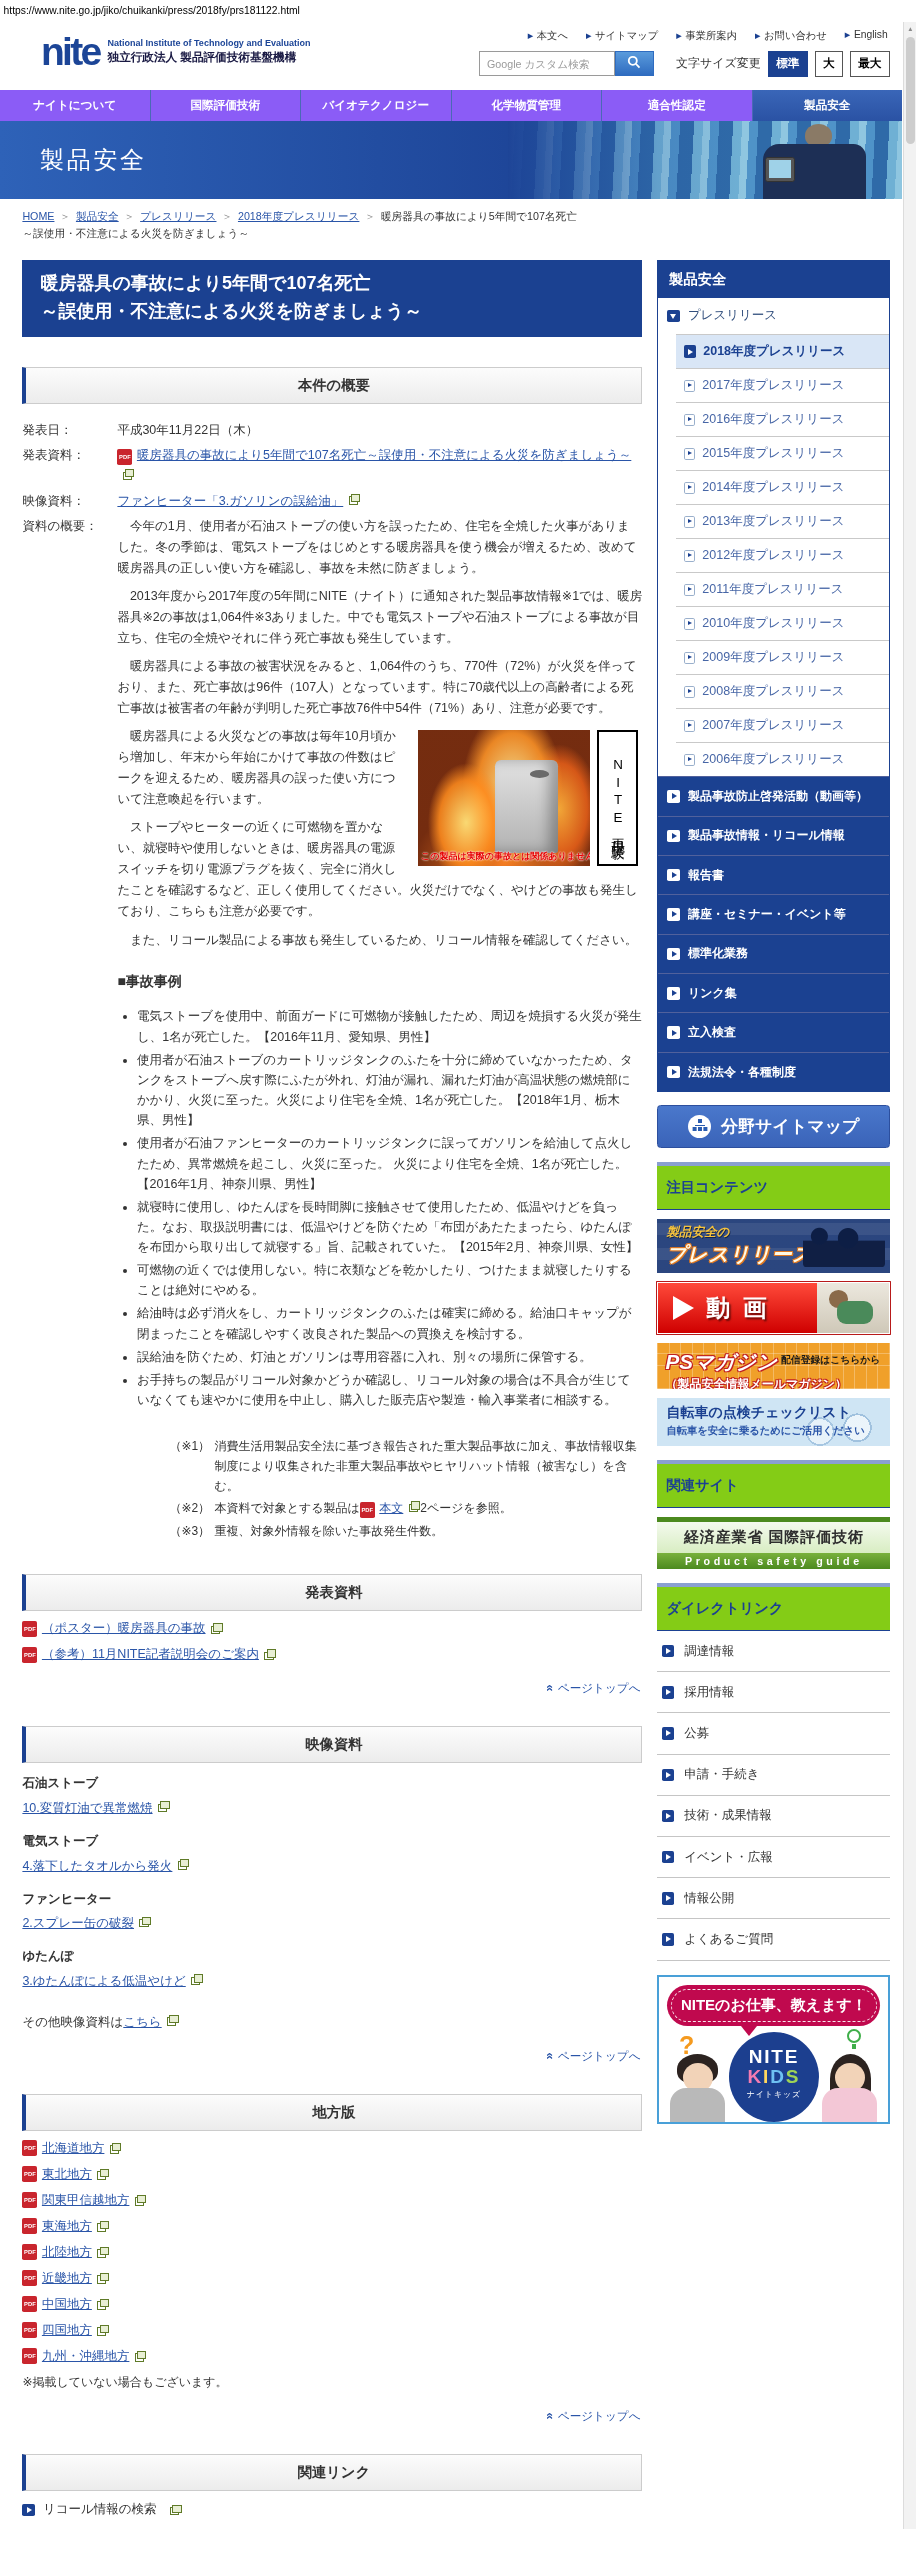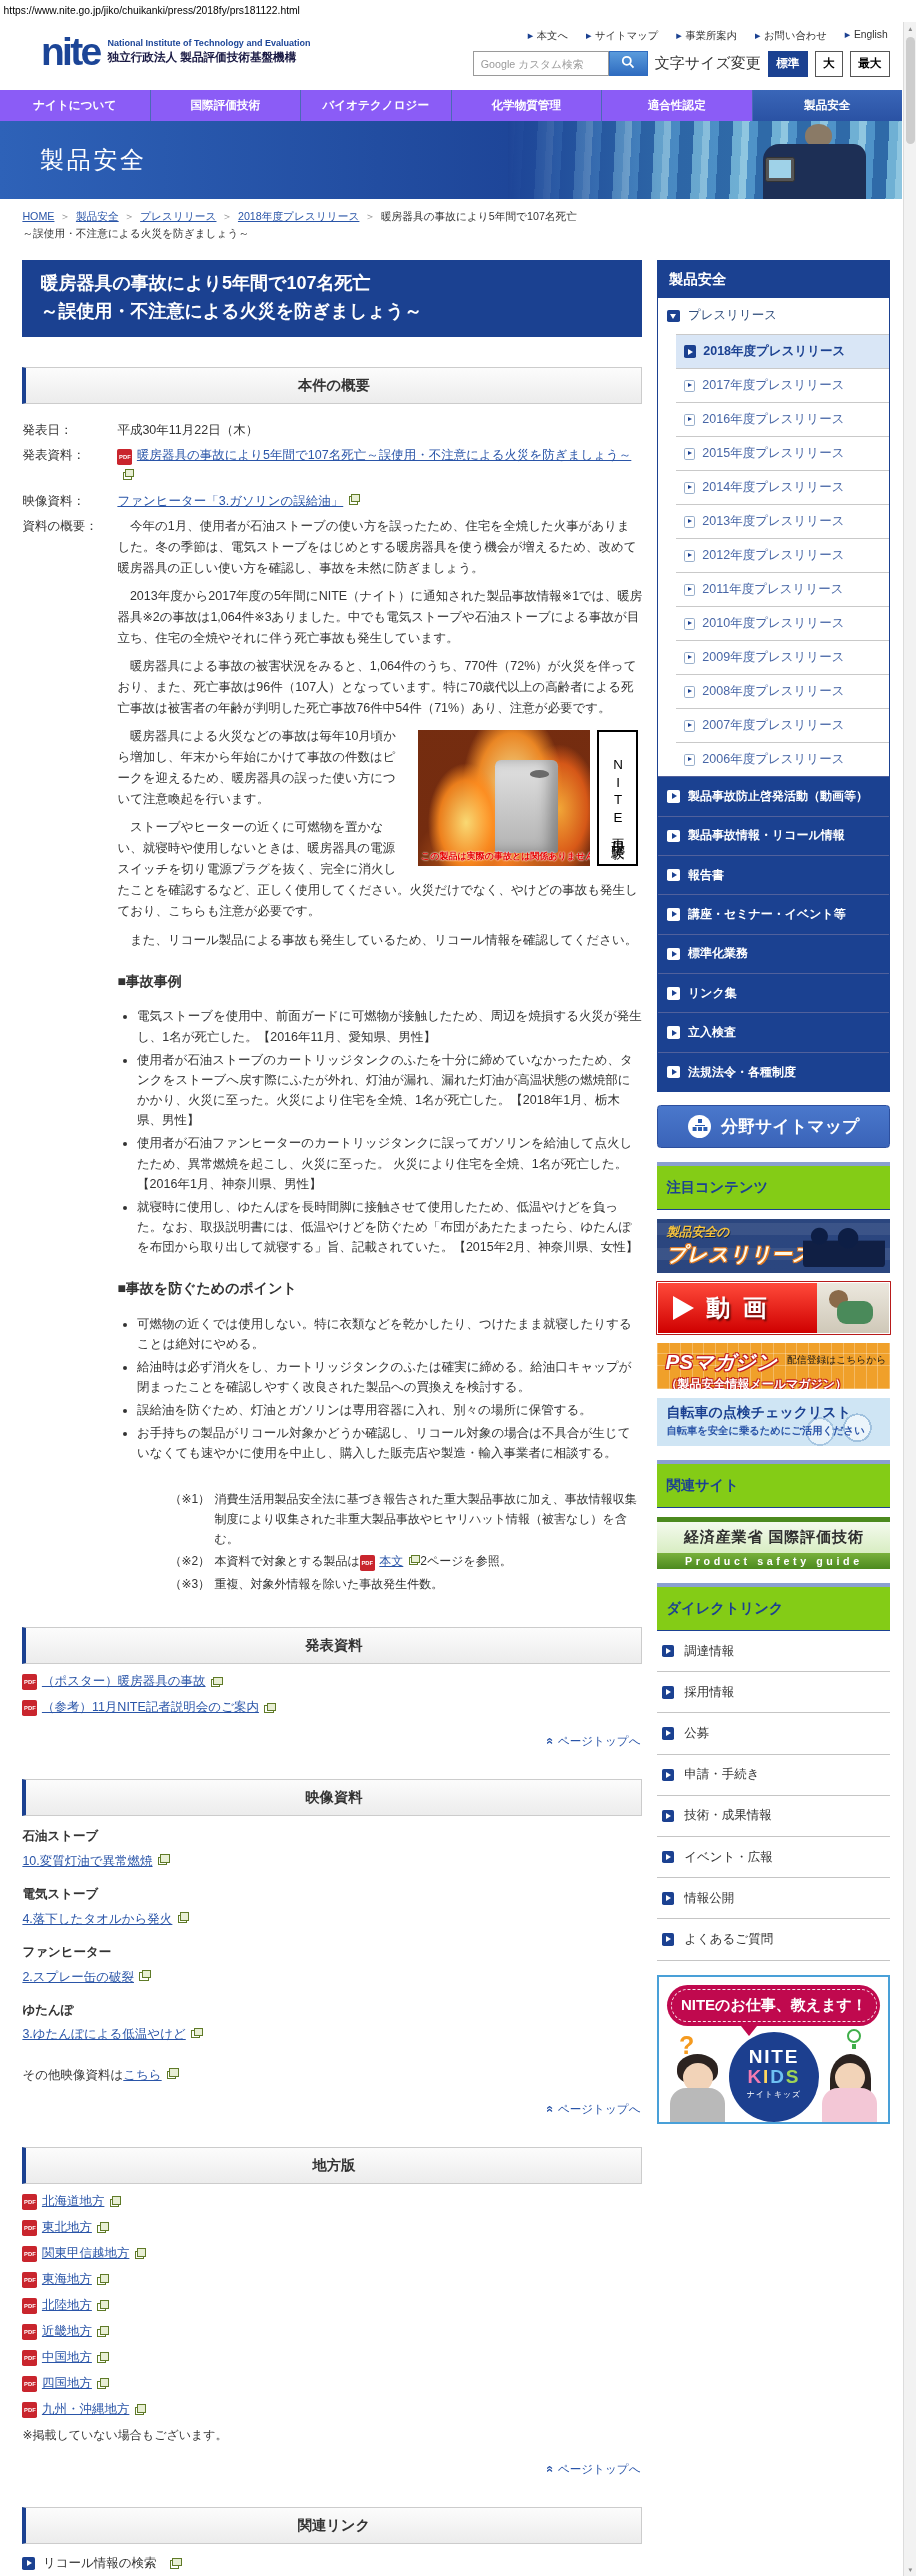--- a/index.html
+++ b/index.html
@@ -19,21 +19,21 @@
   .logo-en { font-size:9px; font-weight:bold; color:#1c4597; }
   .logo-jp { font-size:11.6px; font-weight:bold; color:#1a1a44; }
   .utility { position:absolute; right:14.3px; top:7.2px; display:flex; gap:18px; }
   .util-link { font-size:10.3px; color:#333; text-decoration:none; }
   .util-link::before { content:"▶"; color:#1b4191; font-size:7.2px; margin-right:3.6px; vertical-align:0.9px; }
   .search-row { position:absolute; right:12.5px; top:29px; display:flex; align-items:center; gap:7.2px; }
   .searchbox { display:flex; }
   .searchbox input { width:136px; height:25px; border:0.9px solid #9a9a9a; padding:0 7.2px; font-size:10.7px; color:#333; }
   .searchbox input::placeholder { color:#9a9a9a; }
   .search-btn { width:39px; height:25px; border:0.9px solid #2f6cc0; background:linear-gradient(#5a9bdc,#2f6cc0); display:flex; align-items:center; justify-content:center; cursor:pointer; }
-  .fs-label { font-size:15px; color:#333; margin-left:0; }
+  .fs-label { font-size:12px; color:#333; margin-left:15px; }
   .fs-btn { display:inline-block; border:0.9px solid #555; background:#fff; color:#000; font-size:11.6px; font-weight:bold; padding:4.5px 7.2px; cursor:pointer; }
   .fs-btn.active { background:#1b4191; color:#fff; border-color:#1b4191; }
 
   
   .mainnav { display:flex; background:#8b5cf6; height:31px; }
   .nav-item { flex:1; display:flex; align-items:center; justify-content:center; color:#fff; font-size:11.6px; font-weight:bold; border-left:0.9px solid #4a69b5; text-decoration:none; }
   .nav-item:first-child { border-left:none; }
   .nav-item.active { background:linear-gradient(#3a66b8,#2a52a4); }
 
   
@@ -132,21 +132,21 @@
   .bn-press-1 { display:block; color:#f6c33c; font-size:12.5px; font-weight:bold; font-style:italic; text-shadow:0.9px 0.9px 0 #10234d; }
   .bn-press-2 { display:block; color:#fffbe8; font-size:19.7px; font-weight:bold; font-style:italic; letter-spacing:0.9px; text-shadow:1.3px 1.3px 0 #e07820,-0.9px 0.9px 0 #e07820,0.9px -0.9px 0 #e07820,-0.9px -0.9px 0 #e07820; }
   .bn-video { height:52px; background:linear-gradient(#ff4a3a,#cf0000); border:1.8px solid #fff; box-shadow:0 0 0 0.9px #b00000; display:flex; align-items:center; padding-left:14.3px; }
   .bn-video-play { width:0; height:0; border-left:21.5px solid #fff; border-top:12.5px solid transparent; border-bottom:12.5px solid transparent; margin-right:12.5px; }
   .bn-video-label { color:#fff; font-size:24px; font-weight:bold; letter-spacing:12.5px; text-shadow:1.8px 1.8px 1.8px rgba(0,0,0,.5); }
   .bn-video-photo { position:absolute; right:0; top:0; width:72px; height:100%; background:linear-gradient(#ece8de,#cfc8b8); }
   .dog-head { position:absolute; right:41px; top:7.2px; width:19.7px; height:18px; border-radius:50%; background:#8a6a4a; }
   .dog-body { position:absolute; right:16px; top:18px; width:36px; height:23px; border-radius:9px; background:#4a8a5a; }
   .bn-ps { height:46px; background:#f0a02a; background-image:repeating-linear-gradient(0deg,rgba(255,255,255,.28) 0 0.9px,transparent 0.9px 11.6px),repeating-linear-gradient(90deg,rgba(255,255,255,.28) 0 0.9px,transparent 0.9px 11.6px); padding:4.5px 8px; }
   .bn-ps-title { font-size:20.6px; font-weight:bold; font-style:italic; color:#fff; text-shadow:1.3px 1.3px 0 #c02020,-0.9px 0.9px 0 #c02020,0.9px -0.9px 0 #c02020,-0.9px -0.9px 0 #c02020; }
-  .bn-ps-note { position:absolute; right:4px; top:10.7px; font-size:9.8px; color:#1a1a1a; font-weight:normal; }
+  .bn-ps-note { position:absolute; right:10px; top:10.7px; font-size:9.8px; color:#1a1a1a; font-weight:bold; }
   .bn-ps-sub { display:block; font-size:12px; font-weight:bold; color:#fff; margin-top:0.9px; text-shadow:0.9px 0.9px 0 #c02020,-0.9px 0.9px 0 #c02020,0.9px -0.9px 0 #c02020,-0.9px -0.9px 0 #c02020; }
   .bn-bike { height:48px; background:#cfe5f4; background-image:radial-gradient(circle 14.3px at 86% 62%, rgba(255,255,255,.6) 0 12.5px, rgba(90,140,190,.4) 12.5px 14.3px, transparent 14.3px),radial-gradient(circle 14.3px at 70% 70%, rgba(255,255,255,.5) 0 12.5px, rgba(90,140,190,.35) 12.5px 14.3px, transparent 14.3px); padding:6.3px 9px; }
   .bn-bike-title { display:block; color:#1b4191; font-size:14px; font-weight:bold; }
   .bn-bike-sub { display:block; color:#2a55a8; font-size:10.3px; font-weight:bold; margin-top:1.8px; }
   .meti-top { height:4.5px; background:#4c8a1f; }
   .meti-mid { height:31px; background:linear-gradient(#f4faee,#d8edc2); display:flex; align-items:center; justify-content:center; font-weight:bold; font-size:15px; color:#2e2e2e; letter-spacing:0.9px; }
   .meti-bot { height:16px; background:linear-gradient(#79b13c,#4c8a1f); color:#fff; font-size:10.7px; font-weight:bold; letter-spacing:3.6px; display:flex; align-items:center; justify-content:center; }
 
   .direct-item { display:flex; align-items:center; gap:9.8px; padding:11.6px 4.5px; border-bottom:0.9px solid #c5c5c5; font-size:12.5px; color:#333; cursor:pointer; }
 
@@ -291,21 +291,20 @@
             <p class="clear">　また、リコール製品による事故も発生しているため、リコール情報を確認してください。</p>
 
             <div class="sub-head">■事故事例</div>
             <ul class="case-list">
               <li>電気ストーブを使用中、前面ガードに可燃物が接触したため、周辺を焼損する火災が発生し、1名が死亡した。【2016年11月、愛知県、男性】</li>
               <li>使用者が石油ストーブのカートリッジタンクのふたを十分に締めていなかったため、タンクをストーブへ戻す際にふたが外れ、灯油が漏れ、漏れた灯油が高温状態の燃焼部にかかり、火災に至った。火災により住宅を全焼、1名が死亡した。【2018年1月、栃木県、男性】</li>
               <li>使用者が石油ファンヒーターのカートリッジタンクに誤ってガソリンを給油して点火したため、異常燃焼を起こし、火災に至った。 火災により住宅を全焼、1名が死亡した。【2016年1月、神奈川県、男性】</li>
               <li>就寝時に使用し、ゆたんぽを長時間脚に接触させて使用したため、低温やけどを負った。なお、取扱説明書には、低温やけどを防ぐため「布団があたたまったら、ゆたんぽを布団から取り出して就寝する」旨、記載されていた。【2015年2月、神奈川県、女性】</li>
             </ul>
 
-            <div class="sub-head">■事故を防ぐためのポイント</div>
             <ul class="case-list">
               <li>可燃物の近くでは使用しない。特に衣類などを乾かしたり、つけたまま就寝したりすることは絶対にやめる。</li>
               <li>給油時は必ず消火をし、カートリッジタンクのふたは確実に締める。給油口キャップが閉まったことを確認しやすく改良された製品への買換えを検討する。</li>
               <li>誤給油を防ぐため、灯油とガソリンは専用容器に入れ、別々の場所に保管する。</li>
               <li>お手持ちの製品がリコール対象かどうか確認し、リコール対象の場合は不具合が生じていなくても速やかに使用を中止し、購入した販売店や製造・輸入事業者に相談する。</li>
             </ul>
 
             <div class="notes">
               <div class="note-row">
                 <span class="n-label">（※1）</span>

